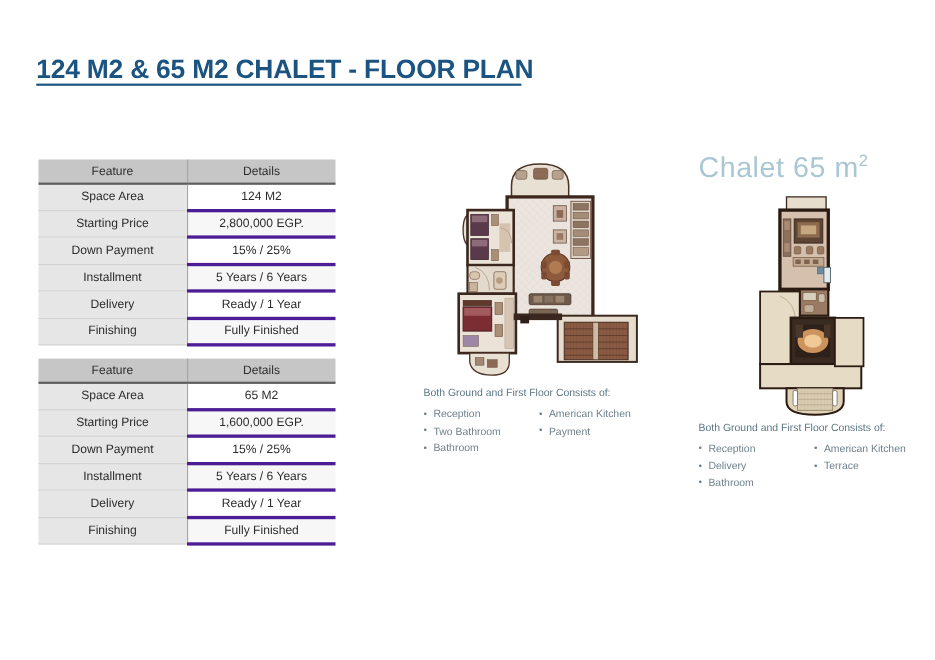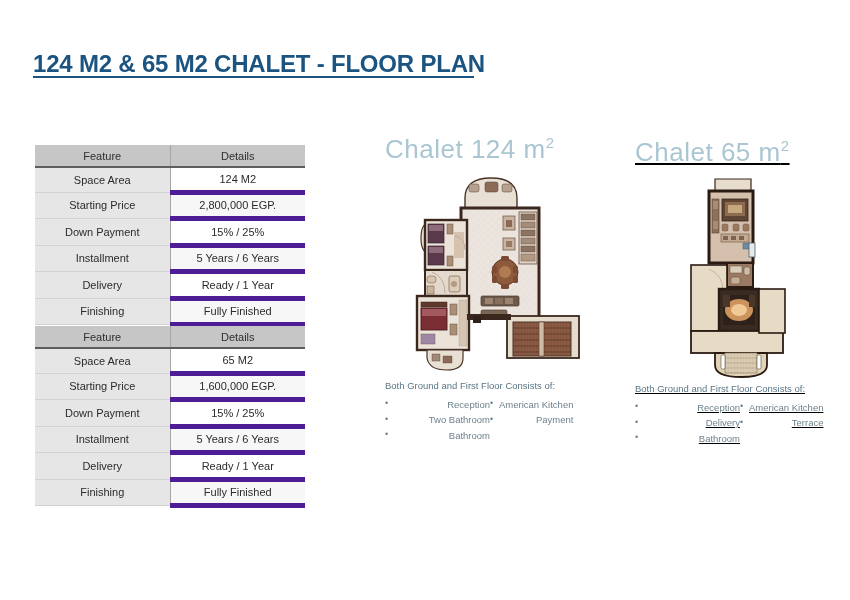--- a/index.html
+++ b/index.html
@@ -66,30 +66,30 @@
   }
   .spec-table td.feat {
     width: 135px;
     background: #e6e6e6;
     border-right: 1px solid #a6a6a6;
     border-bottom: 1px solid #d2d2d2;
   }
   .spec-table td.val {
     width: 135px;
     background: #ffffff;
-    border-bottom: 5px solid #4c1d95;
+    border-bottom: 3px solid #4c1d95;
   }
   .spec-table tr:nth-child(odd) td.val { background: #ffffff; }
   .spec-table tr:nth-child(even) td.val { background: #f7f7f7; }
   .spec-table th.feat-h { border-right: 1px solid #a6a6a6; }
 
   
   .chalet-block { position: absolute; }
   .chalet-block.c124 { left: 385px; top: 135px; width: 235px; }
-  .chalet-block.c65  { left: 635px; top: 138px; width: 215px; text-decoration: underline; }
+  .chalet-block.c65  { left: 635px; top: 138px; width: 215px; }
 
   .chalet-heading {
     font-size: 26px;
     font-weight: normal;
     color: #a9c6d2;
     letter-spacing: 0.5px;
     white-space: nowrap;
     line-height: 1.1;
   }
   .chalet-heading sup {
@@ -105,21 +105,20 @@
 
   .consists-title {
     font-size: 9.5px;
     color: #5a7685;
     margin-top: 0;
     white-space: nowrap;
   }
   .consists-cols {
     display: flex;
     margin-top: 6px;
-    text-align: right;
   }
   .consists-cols ul {
     list-style: none;
     margin: 0;
     padding: 0;
   }
   .consists-cols ul.col-a { width: 105px; }
   .consists-cols ul li {
     font-size: 9.5px;
     color: #6e818c;
@@ -208,21 +207,20 @@
     </tr>
     <tr>
       <td class="feat">Finishing</td>
       <td class="val">Fully Finished</td>
     </tr>
   </tbody>
 </table>
 
 <div class="chalet-block c124">
 
-  <div class="chalet-heading"><span>Chalet 124 m</span><sup>2</sup></div>
 
   <div class="plan-wrap p124">
     <svg width="175" height="200" viewBox="0 0 175 200" xmlns="http://www.w3.org/2000/svg">
       <defs>
         <pattern id="tile124" width="5" height="5" patternUnits="userSpaceOnUse" patternTransform="rotate(45)">
           <rect width="5" height="5" fill="#ece5df"></rect>
           <path d="M0 0 H5 M0 0 V5" stroke="#dcd2c8" stroke-width="0.4"></path>
         </pattern>
         <pattern id="wood124" width="3" height="10" patternUnits="userSpaceOnUse">
           <rect width="3" height="10" fill="#8a5a43"></rect>

